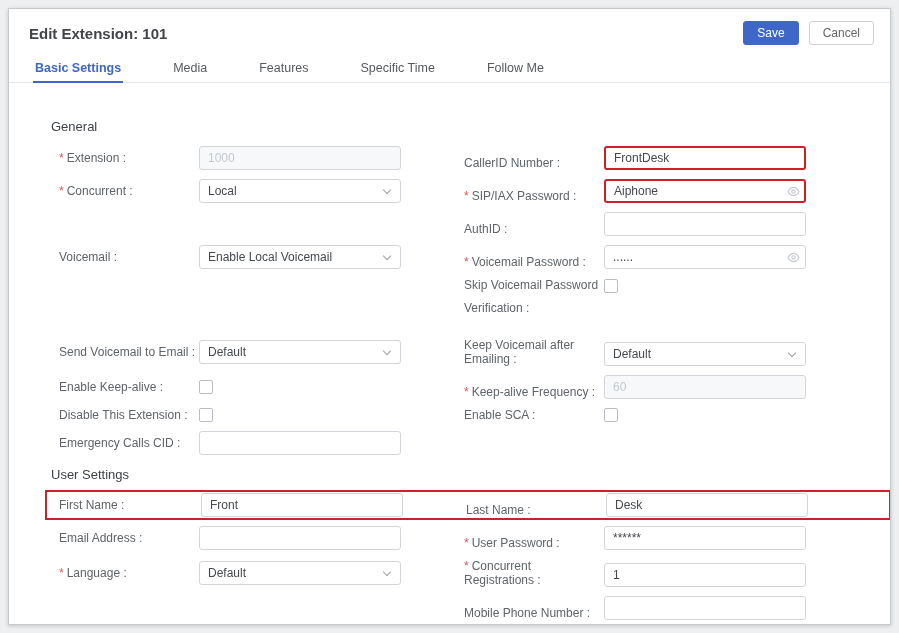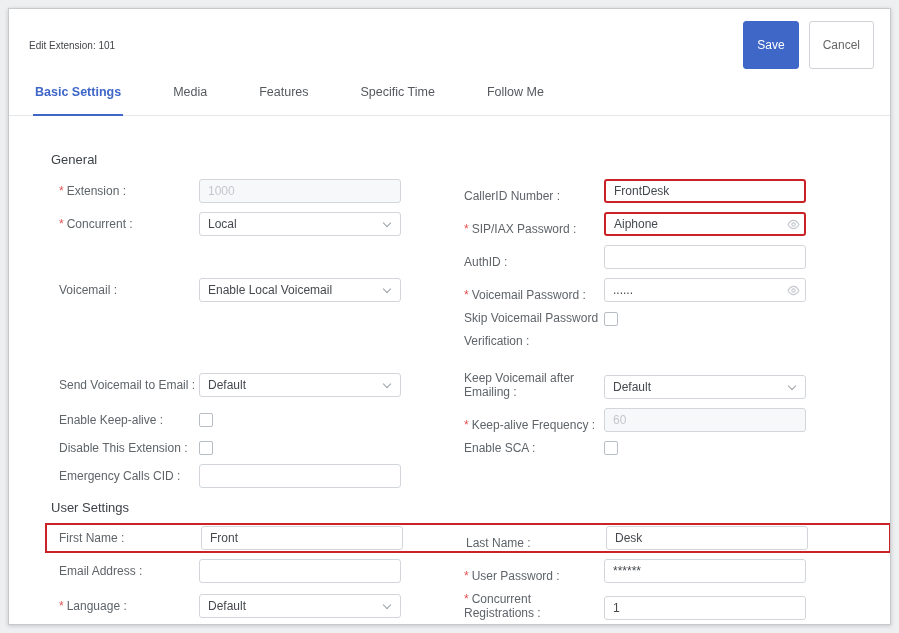--- a/index.html
+++ b/index.html
@@ -11,28 +11,28 @@
     overflow: hidden;
   }
   .card {
     position: absolute; left: 8px; top: 8px; width: 883px; height: 617px;
     background: #fff; border: 1px solid #c6cacd;
     box-shadow: 0 1px 4px rgba(0,0,0,.18);
     overflow: hidden;
   }
   
   .hdr { display: flex; justify-content: space-between; align-items: center; padding: 12px 16px 8px 20px; }
-  .title { font-size: 10px; color: #424549; font-weight: 400; }
+  .title { font-size: 15px; color: #424549; font-weight: 700; }
   .actions { display: flex; gap: 10px; }
-  .btn { font-size: 12px; border-radius: 3px; padding: 16px 13px; cursor: pointer; font-family: inherit; }
+  .btn { font-size: 12px; border-radius: 3px; padding: 4px 13px; cursor: pointer; font-family: inherit; }
   .btn-save { background: var(--accent); border: 1px solid var(--accent); color: #fff; }
   .btn-cancel { background: #fff; border: 1px solid #cfd3d7; color: #666; }
   
   .tabs { display: flex; gap: 48px; padding-left: 24px; border-bottom: 1px solid #e5e8ea; }
-  .tab { font-size: 12.5px; color: #55595e; padding: 8px 2px 16px; cursor: pointer; position: relative; }
+  .tab { font-size: 12.5px; color: #55595e; padding: 8px 2px 7px; cursor: pointer; position: relative; }
   .tab.active { color: var(--accent); font-weight: bold; }
   .tab.active::after { content: ""; position: absolute; left: 0; right: 0; bottom: -1px; height: 2px; background: var(--accent); }
   
   .content { padding: 36px 13px 0 36px; }
   .section-title { font-size: 13px; font-weight: 400; color: #3e4247; margin: 0 0 12px 6px; }
   .section-title.user { margin-top: 12px; margin-bottom: 8px; }
   .row { display: flex; margin-bottom: 9px; }
   .row.top { align-items: flex-start; }
   .cell { display: flex; align-items: center; }
   .cell.left { width: 356px; }

